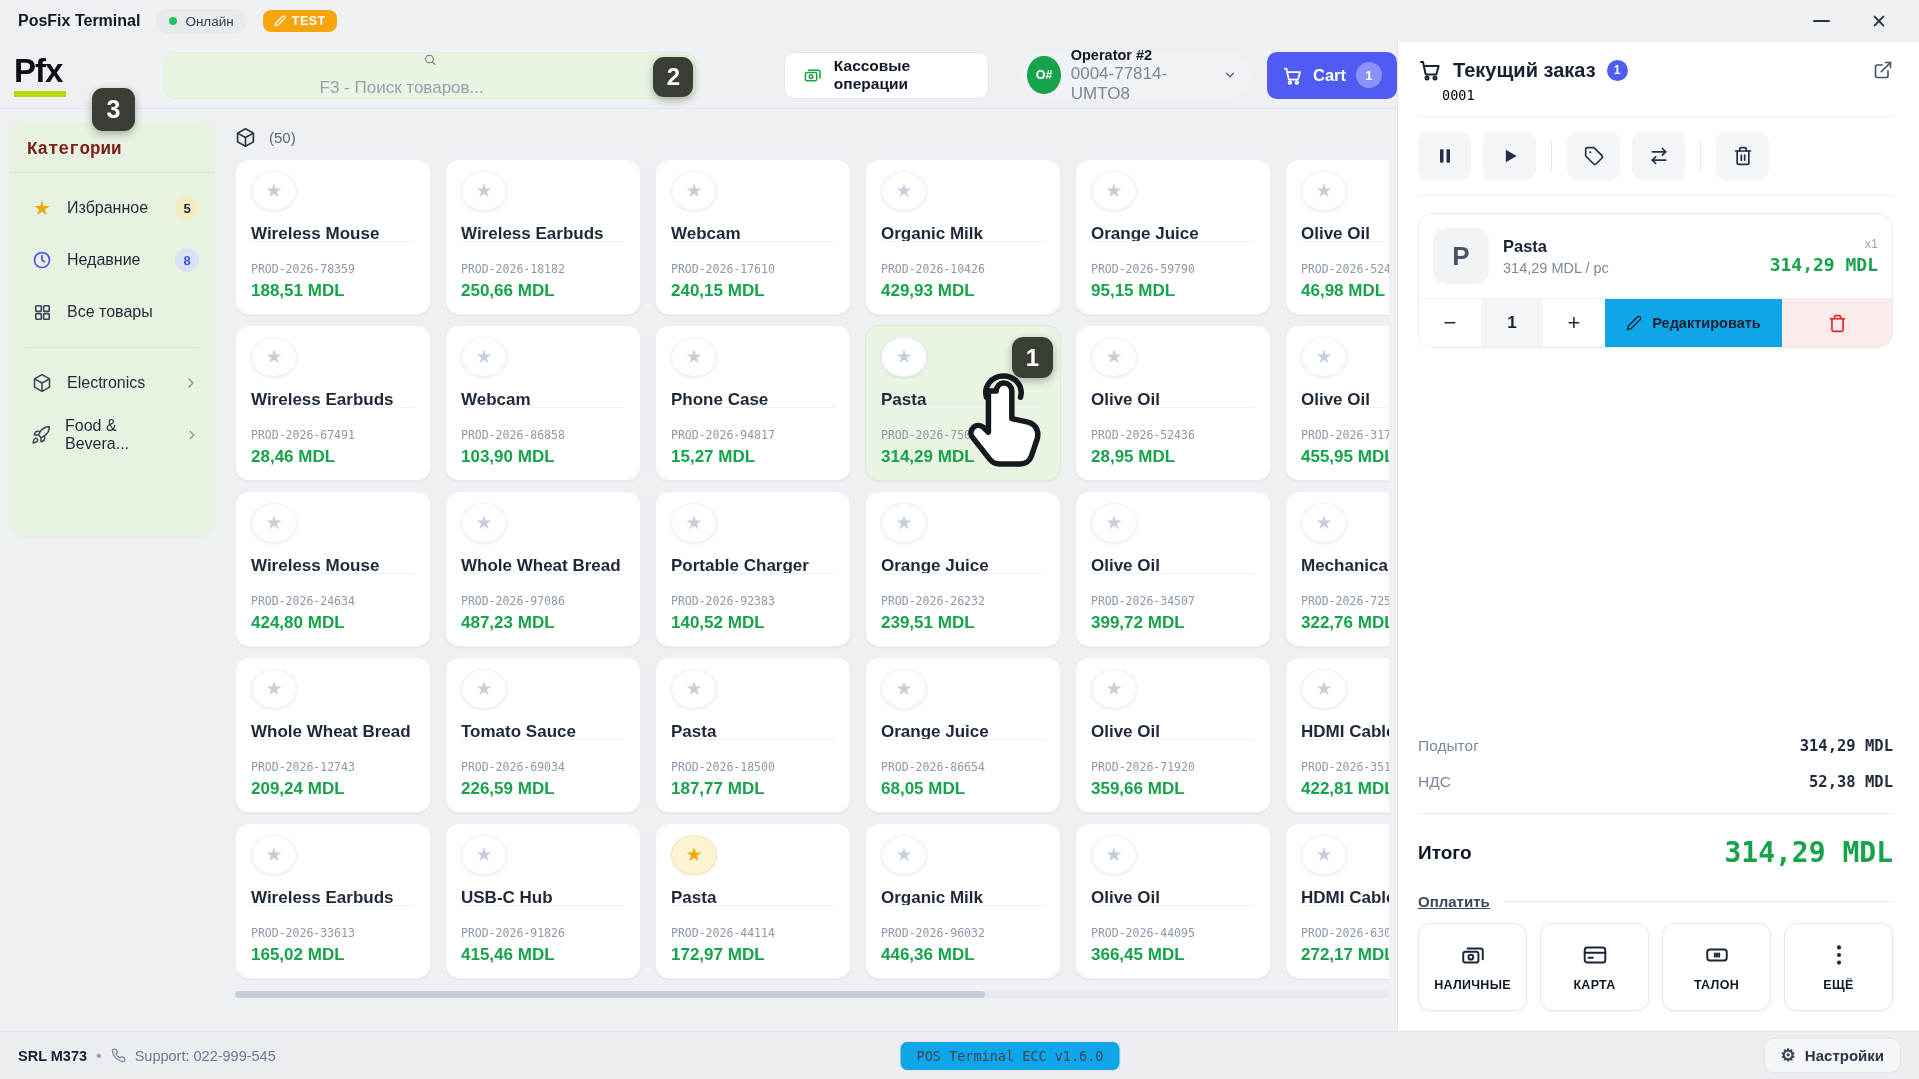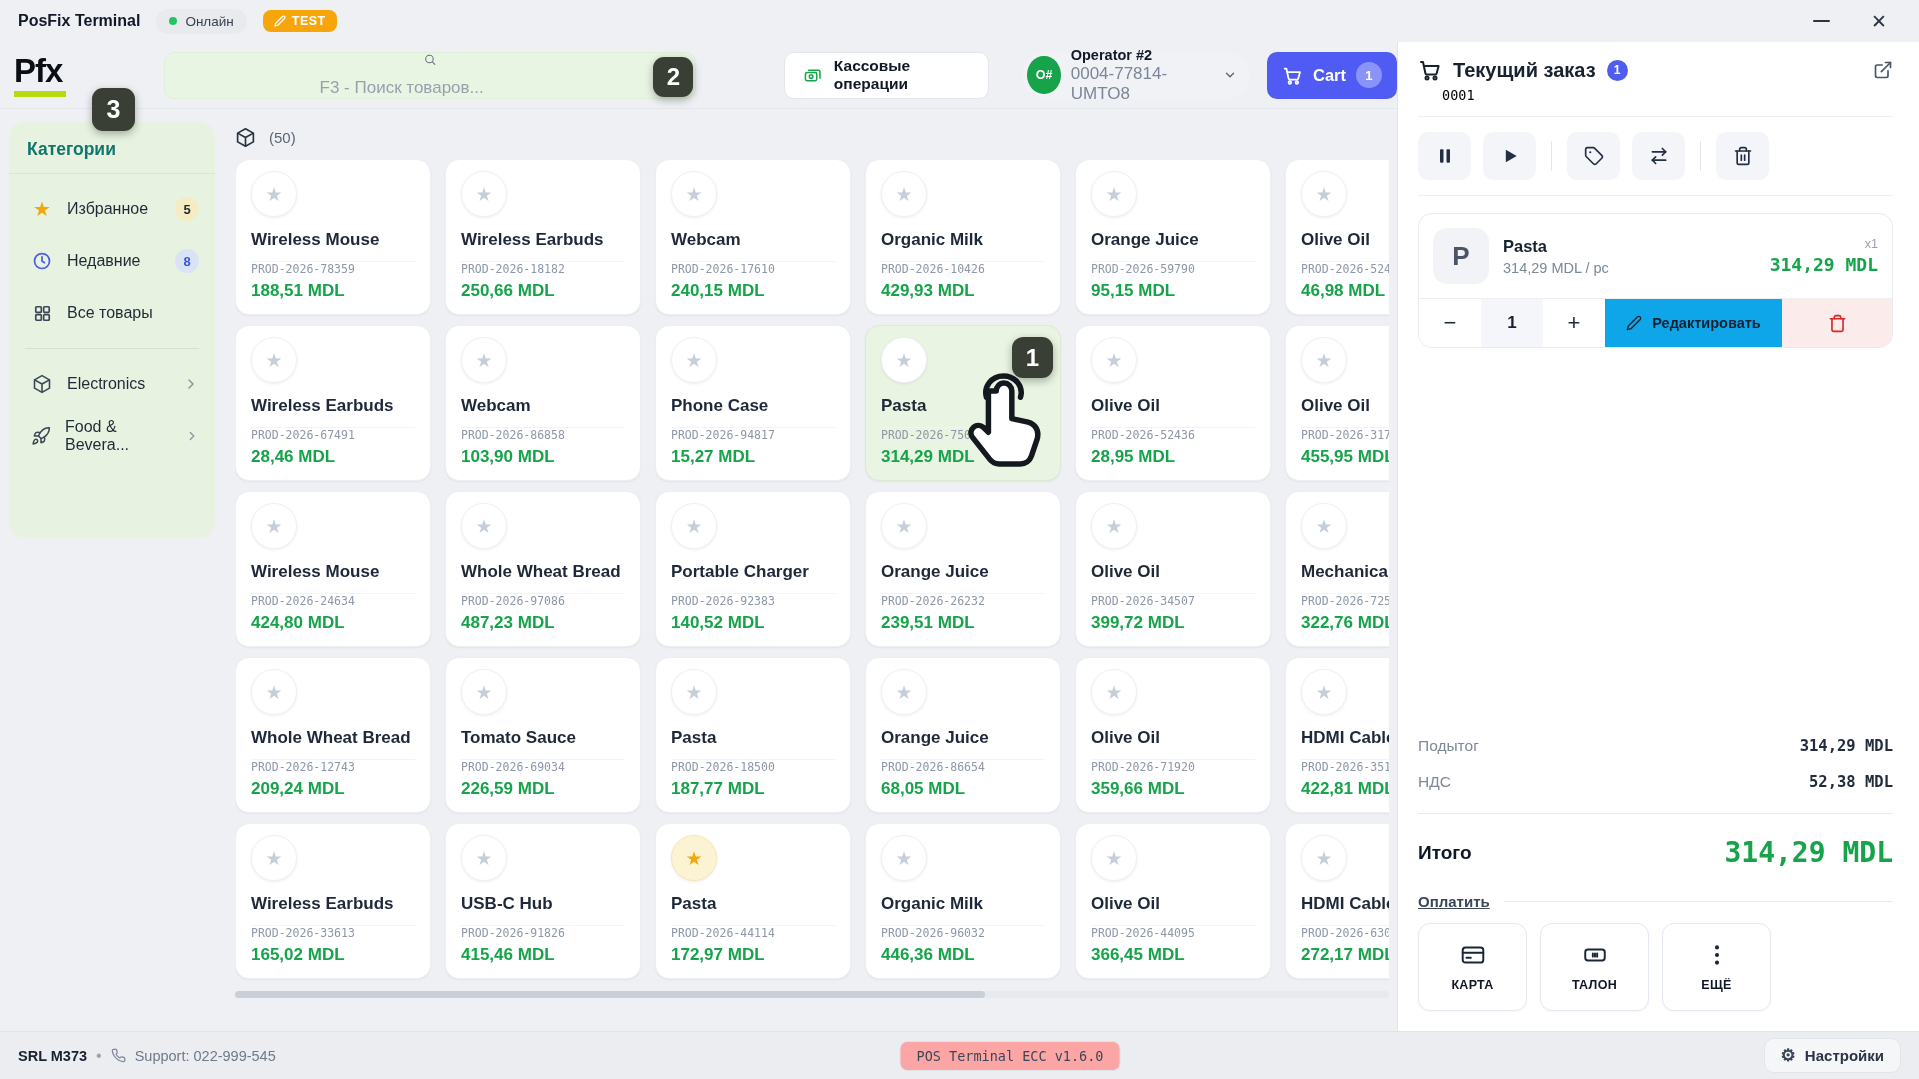--- a/index.html
+++ b/index.html
@@ -41,21 +41,21 @@
   .operator { margin-left:33px; height:47px; background:#f0f2f5; border-radius:26px; display:flex; align-items:center; padding:4px 13px 4px 5px; gap:10px; cursor:pointer; }
   .op-avatar { width:38px; height:38px; border-radius:50%; background:#17a34a; color:#fff; font-size:12.5px; font-weight:bold; display:flex; align-items:center; justify-content:center; }
   .op-name { font-size:14.5px; font-weight:700; color:#111827; line-height:1.25; }
   .op-code { font-size:17px; color:#7b8698; line-height:1.2; }
   .op-chev { color:#5b6675; margin-left:6px; }
   .cart-btn { margin-left:17px; height:47px; padding:0 15px; background:#4f5bf2; border-radius:10px; color:#fff; display:flex; align-items:center; gap:10px; font-size:16.5px; font-weight:bold; cursor:pointer; }
   .cart-count { width:26px; height:26px; border-radius:50%; background:#8a93f7; font-size:13px; font-weight:bold; display:flex; align-items:center; justify-content:center; }
 
   
   .sidebar { position:absolute; left:9px; top:122px; width:206px; height:416px; background:#e7f3e0; border-radius:16px; padding-top:2px; }
-  .sidebar-title { padding:15px 18px 13px; font-size:17.5px; font-weight:bold; color:#0f766e; border-bottom:1px solid #d9e7d2; }
+  .sidebar-title { padding:15px 18px 13px; font-size:17.5px; font-weight:bold; color:#7f1d1d; border-bottom:1px solid #d9e7d2;font-family:Liberation Mono, monospace; }
   .side-item { height:52px; display:flex; align-items:center; padding:0 16px 0 22px; gap:14px; font-size:16px; color:#1f2937; cursor:pointer; }
   .side-item .ic { width:22px; display:flex; justify-content:center; }
   .side-badge { margin-left:auto; width:24px; height:24px; border-radius:50%; display:flex; align-items:center; justify-content:center; font-size:13px; font-weight:bold; }
   .b-yellow { background:#f6ecc3; color:#1f2937; }
   .b-blue { background:#d8e4f6; color:#3a55d9; }
   .side-chev { margin-left:auto; color:#8b96a4; }
   .side-divider { height:1px; background:#d6e4cf; margin:9px 16px; }
   .ic-star { color:#f0a90c; font-size:20px; line-height:1; }
   .ic-clock { color:#4f5cf0; }
   .ic-dark { color:#3b4657; }
@@ -65,21 +65,21 @@
   .grid-head { display:flex; align-items:center; gap:13px; height:30px; color:#5b6675; font-size:15px; }
   .grid-head .ic { color:#27313f; }
   .product-grid { margin-top:7px; display:grid; grid-template-columns:repeat(6,196px); gap:10px 14px; }
   .card { position:relative; background:#fff; border:1px solid #eceff3; border-radius:14px; box-shadow:0 1px 2px rgba(15,23,42,.05); height:156px; padding:11px 15px 13px; display:flex; flex-direction:column; cursor:pointer; overflow:hidden; }
   .card.selected { background:#e9f4e2; border-color:#dcead4; }
   .star-btn { width:46px; height:46px; border-radius:50%; background:#fff; border:1px solid #eef0f4; box-shadow:0 1px 3px rgba(15,23,42,.08); display:flex; align-items:center; justify-content:center; }
   .star-btn .glyph { color:#c6cfd9; font-size:19px; line-height:1; }
   .card.starred .star-btn { background:#fcf3d3; border-color:#f5e7b4; }
   .card.starred .star-btn .glyph { color:#f0a90c; }
   .card-name { margin-top:13px; font-size:17px; font-weight:700; color:#1e2838; white-space:nowrap; overflow:hidden; }
-  .card-foot { margin-top:auto; border-top:1px solid #f1f3f6; padding-top:0; }
+  .card-foot { margin-top:auto; border-top:1px solid #f1f3f6; padding-top:20px; }
   .card-code { font-family:"DejaVu Sans Mono",monospace; font-size:11.5px; color:#8d97a7; white-space:nowrap; }
   .card-price { margin-top:5px; font-size:17px; font-weight:800; color:#16a34a; white-space:nowrap; }
   .card-ann { position:absolute; top:11px; right:7px; width:41px; height:41px; font-size:24px; }
   .card-ann:empty { display:none; }
   .tap-cursor { display:none; position:absolute; left:84px; top:40px; z-index:30; }
   .card.selected .tap-cursor { display:block; }
   .hscroll { margin-top:12px; height:7px; width:100%; background:#e6e9ed; border-radius:4px; }
   .hscroll-thumb { height:7px; width:65%; background:#c9cfd8; border-radius:4px; }
 
   
@@ -122,21 +122,21 @@
   .pay-btn { height:88px; background:#fff; border:1px solid #e5e8ee; border-radius:12px; display:flex; flex-direction:column; align-items:center; justify-content:center; gap:10px; cursor:pointer; box-shadow:0 1px 2px rgba(15,23,42,.04); }
   .pay-btn .ic { color:#1b2537; }
   .pay-btn .lbl { font-size:12.5px; font-weight:700; color:#101826; letter-spacing:.3px; }
 
   
   .footer { position:absolute; left:0; right:0; bottom:0; height:48px; background:#ebedf1; border-top:1px solid #e0e3e8; display:flex; align-items:center; padding:0 18px; gap:9px; }
   .f-company { font-size:14.5px; font-weight:bold; color:#18212f; }
   .f-dot { color:#9aa4b0; }
   .f-phone { color:#7d8898; }
   .f-support { font-size:14.5px; color:#6e7a8a; }
-  .version-pill { position:absolute; left:1010px; transform:translateX(-50%); background:#fca5a5; border:1px solid #dfe3e8; border-radius:8px; padding:6px 16px; font-family:"DejaVu Sans Mono",monospace; font-size:13.5px; color:#3b4657;text-align:right; }
+  .version-pill { position:absolute; left:1010px; transform:translateX(-50%); background:#0ea5e9; border:1px solid #dfe3e8; border-radius:8px; padding:6px 16px; font-family:"DejaVu Sans Mono",monospace; font-size:13.5px; color:#3b4657;text-align:right; }
   .settings-btn { margin-left:auto; display:flex; align-items:center; gap:9px; background:#f5f6f8; border:1px solid #e2e5ea; border-radius:10px; padding:8px 16px; font-size:15px; font-weight:600; color:#2b3544; cursor:pointer; }
   .gear { font-size:17px; line-height:1; color:#3b4657; }
 </style>
 </head>
 <body>
 
 <div class="titlebar">
   <span class="app-title">PosFix Terminal</span>
   <span class="status-pill">
     <span class="status-dot"></span>
@@ -711,20 +711,28 @@
     <span class="t-val">314,29 MDL</span>
   </div>
 
   <div class="pay-label-row">
     <span class="pay-label">Оплатить</span>
     <span class="pay-line"></span>
   </div>
   <div class="pay-grid">
     <div class="pay-btn">
       <svg class="ic" width="26" height="26" viewBox="0 0 24 24" fill="none" stroke="currentColor" stroke-width="1.8" stroke-linecap="round" stroke-linejoin="round">
+          <rect x="3" y="9" width="14" height="10" rx="2"></rect>
+          <circle cx="10" cy="14" r="2.2"></circle>
+          <path d="M7 6h12a2 2 0 0 1 2 2v8"></path>
+        </svg>
+      <span class="lbl">НАЛИЧНЫЕ</span>
+    </div>
+    <div class="pay-btn">
+      <svg class="ic" width="26" height="26" viewBox="0 0 24 24" fill="none" stroke="currentColor" stroke-width="1.8" stroke-linecap="round" stroke-linejoin="round">
           <rect x="2.5" y="5" width="19" height="14" rx="2.5"></rect>
           <path d="M2.5 10h19"></path>
           <path d="M6 14.5h4"></path>
         </svg>
       <span class="lbl">КАРТА</span>
     </div>
     <div class="pay-btn">
       <svg class="ic" width="26" height="26" viewBox="0 0 24 24" fill="none" stroke="currentColor" stroke-width="1.8" stroke-linecap="round" stroke-linejoin="round">
           <rect x="3" y="7" width="18" height="10" rx="2.5"></rect>
           <path d="M10 10.5v3M12 10.5v3M14 10.5v3"></path>

